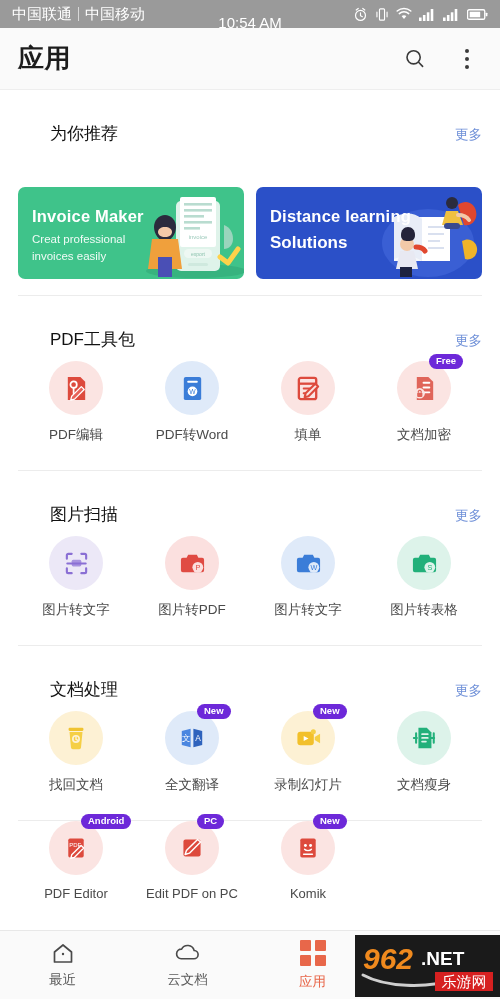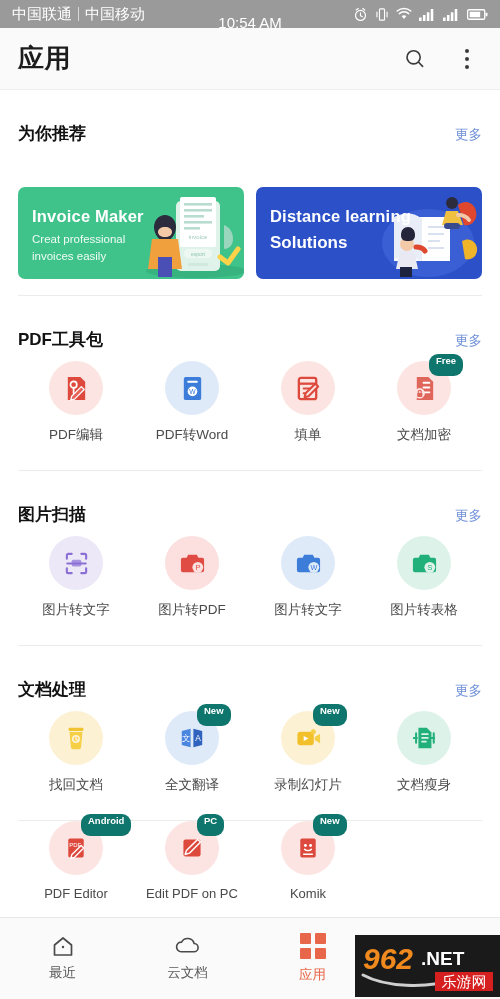--- a/index.html
+++ b/index.html
@@ -39,21 +39,21 @@
   .icon-btn { width: 30px; height: 30px; display: flex; align-items: center; justify-content: center; cursor: pointer; }
   .dots { display: flex; flex-direction: column; gap: 4px; align-items: center; }
   .dots i { width: 4px; height: 4px; border-radius: 50%; background: #3a3a3a; display: block; }
 
   
   .section { padding: 0 18px; }
   .sec-head {
     display: flex; align-items: baseline; justify-content: space-between;
     padding: 16px 0 10px;
   }
-  .sec-title { font-size: 17px; font-weight: 700; color: #121212; }
+  .sec-title { font-size: 17px; font-weight: 400; color: #121212; margin-left: 32px; }
   .sec-more { font-size: 13.5px; color: #6f90d8; cursor: pointer; margin-top: 20px; }
   .divider { height: 1px; background: #ececec; margin: 10px 18px 0; }
 
   
   .banners { display: flex; gap: 12px; padding-bottom: 6px; }
   .banner {
     flex: 1; height: 92px; border-radius: 7px; position: relative;
     overflow: hidden; cursor: pointer; margin-top: 32px;
   }
   .banner .btxt { position: absolute; left: 14px; top: 20px; z-index: 3; }
@@ -69,29 +69,29 @@
     display: flex; flex-direction: column; align-items: center; cursor: pointer;
   }
   .cell.three { flex: 1 0 25%; max-width: 25%; }
   .ic-wrap { position: relative; width: 54px; height: 54px; }
   .ic-circle {
     width: 54px; height: 54px; border-radius: 50%;
     display: flex; align-items: center; justify-content: center;
   }
   .badge {
     position: absolute; top: -7px; left: 32px;
-    background: #0f766e; color: #fff; font-size: 9.5px; font-weight: 600;
-    padding: 2px 7px 10px; border-radius: 9px; white-space: nowrap; line-height: 1;
+    background: #6d28d9; color: #fff; font-size: 9.5px; font-weight: 600;
+    padding: 2px 7px 3px; border-radius: 9px; white-space: nowrap; line-height: 1;
   }
   .cell-label { margin-top: 11px; font-size: 13.5px; color: #4a4a4a; white-space: nowrap; }
   .cell-label.en { font-size: 13px; }
 
   
   .tabbar {
-    position: absolute; left: 0; bottom: 0; width: 500px; height: 82px;
+    position: absolute; left: 0; bottom: 0; width: 500px; height: 69px;
     background: #fafafa; border-top: 1px solid #e8e8e8;
     display: flex; align-items: center;
   }
   .tab {
     flex: 1; display: flex; flex-direction: column; align-items: center;
     gap: 7px; cursor: pointer;
   }
   .tab-label { font-size: 13.5px; color: #5a5a5a; }
   .tab.active .tab-label { color: #e8674a; }
   .tile-grid { display: grid; grid-template-columns: 11px 11px; grid-gap: 4px; }

